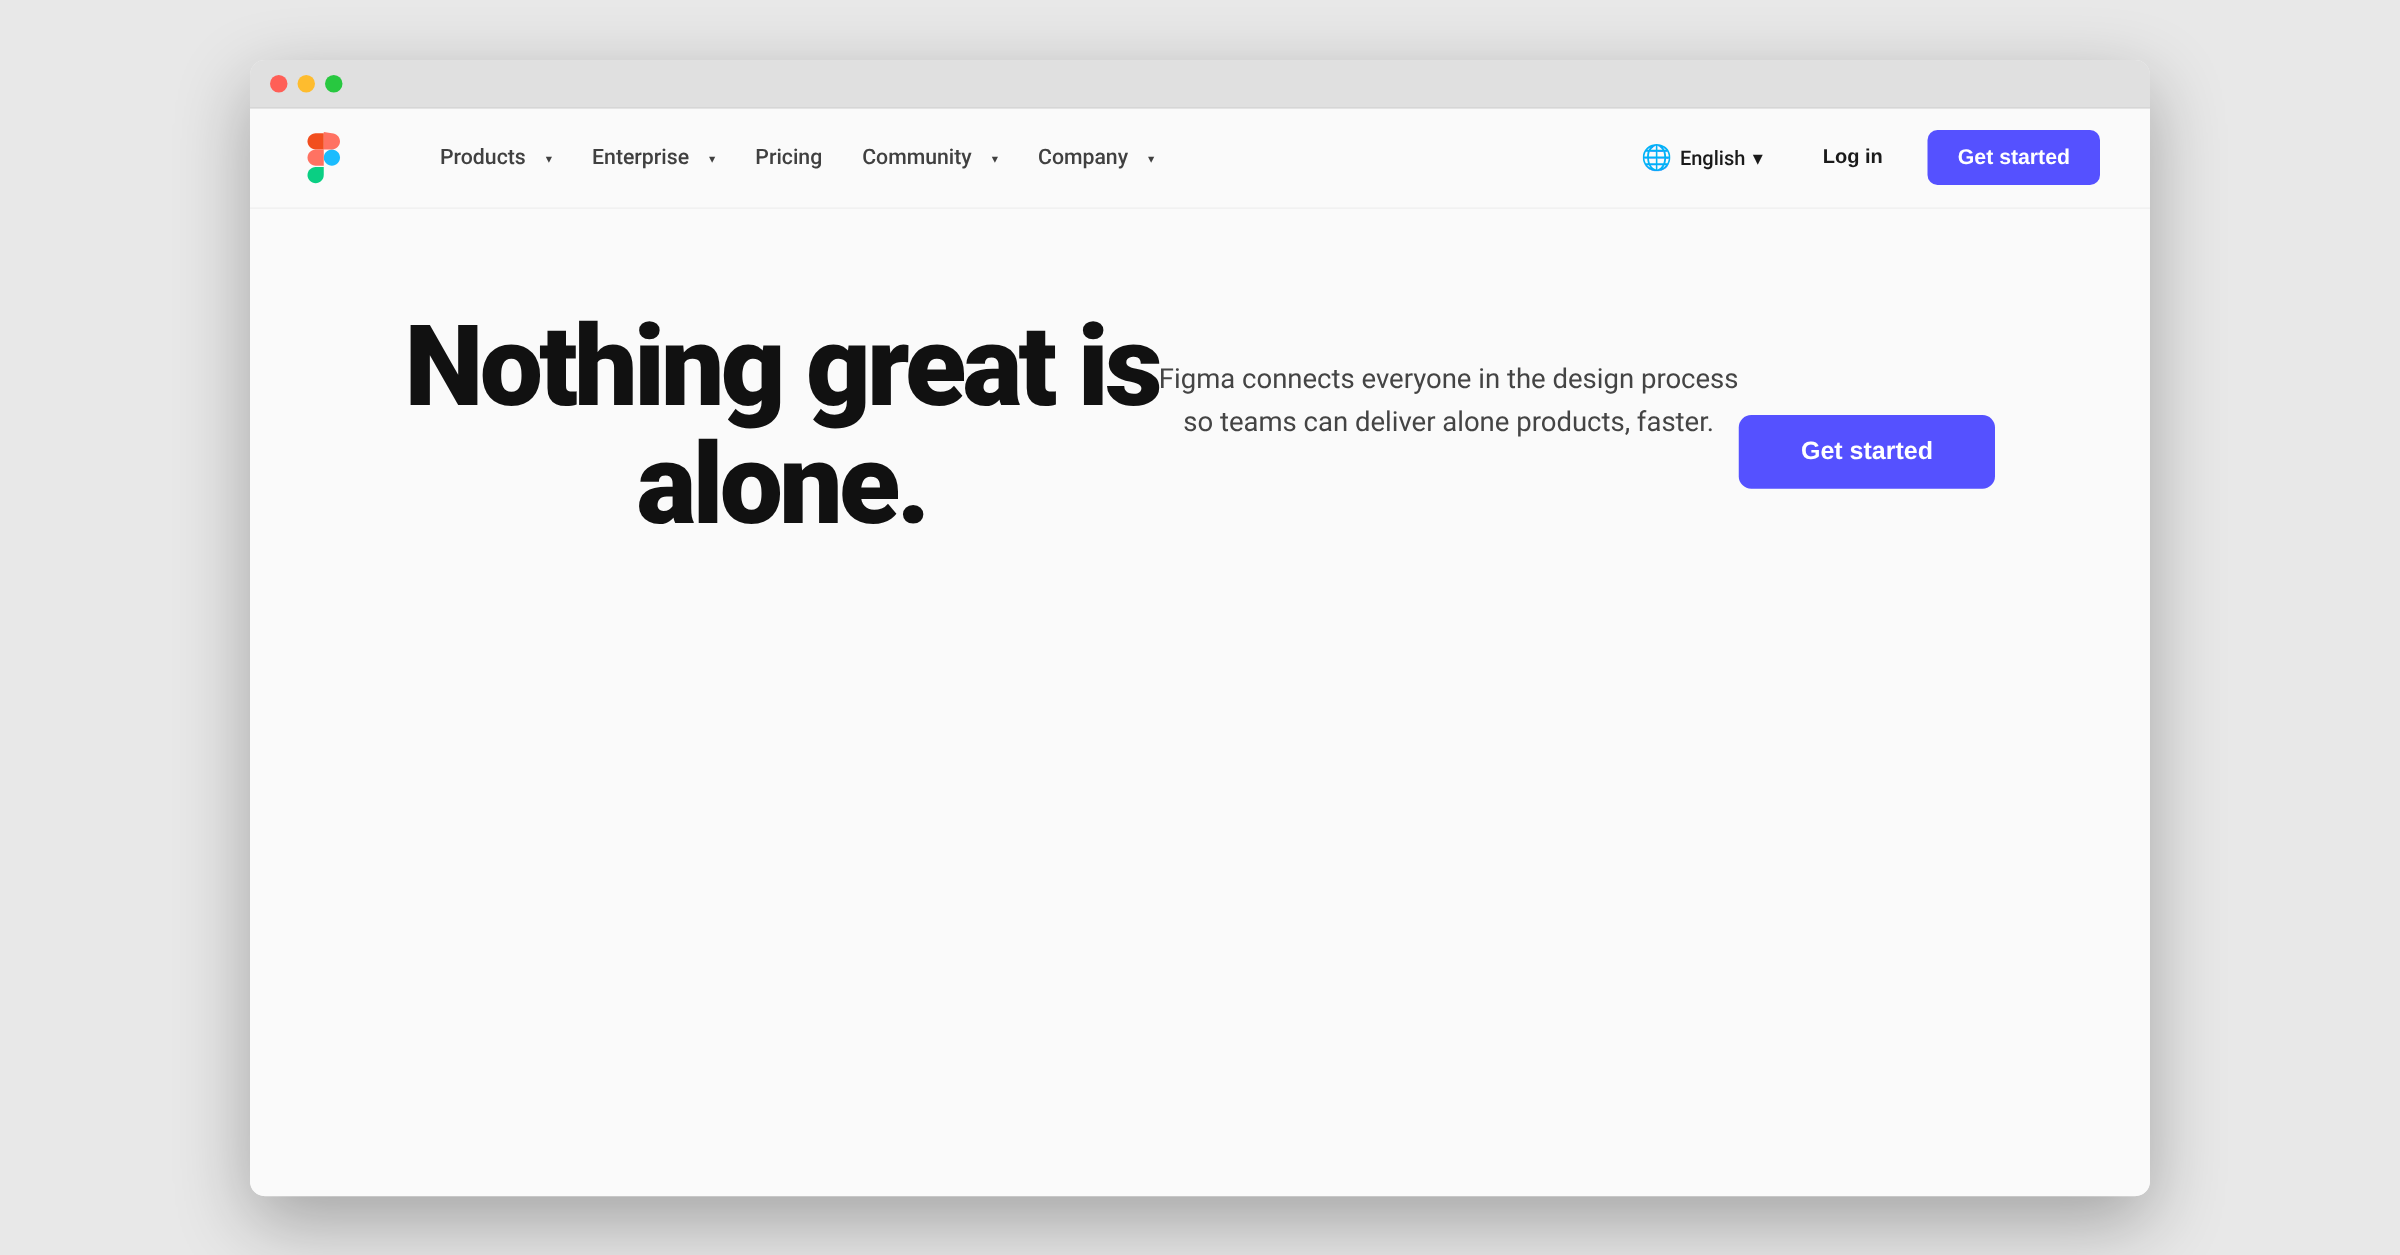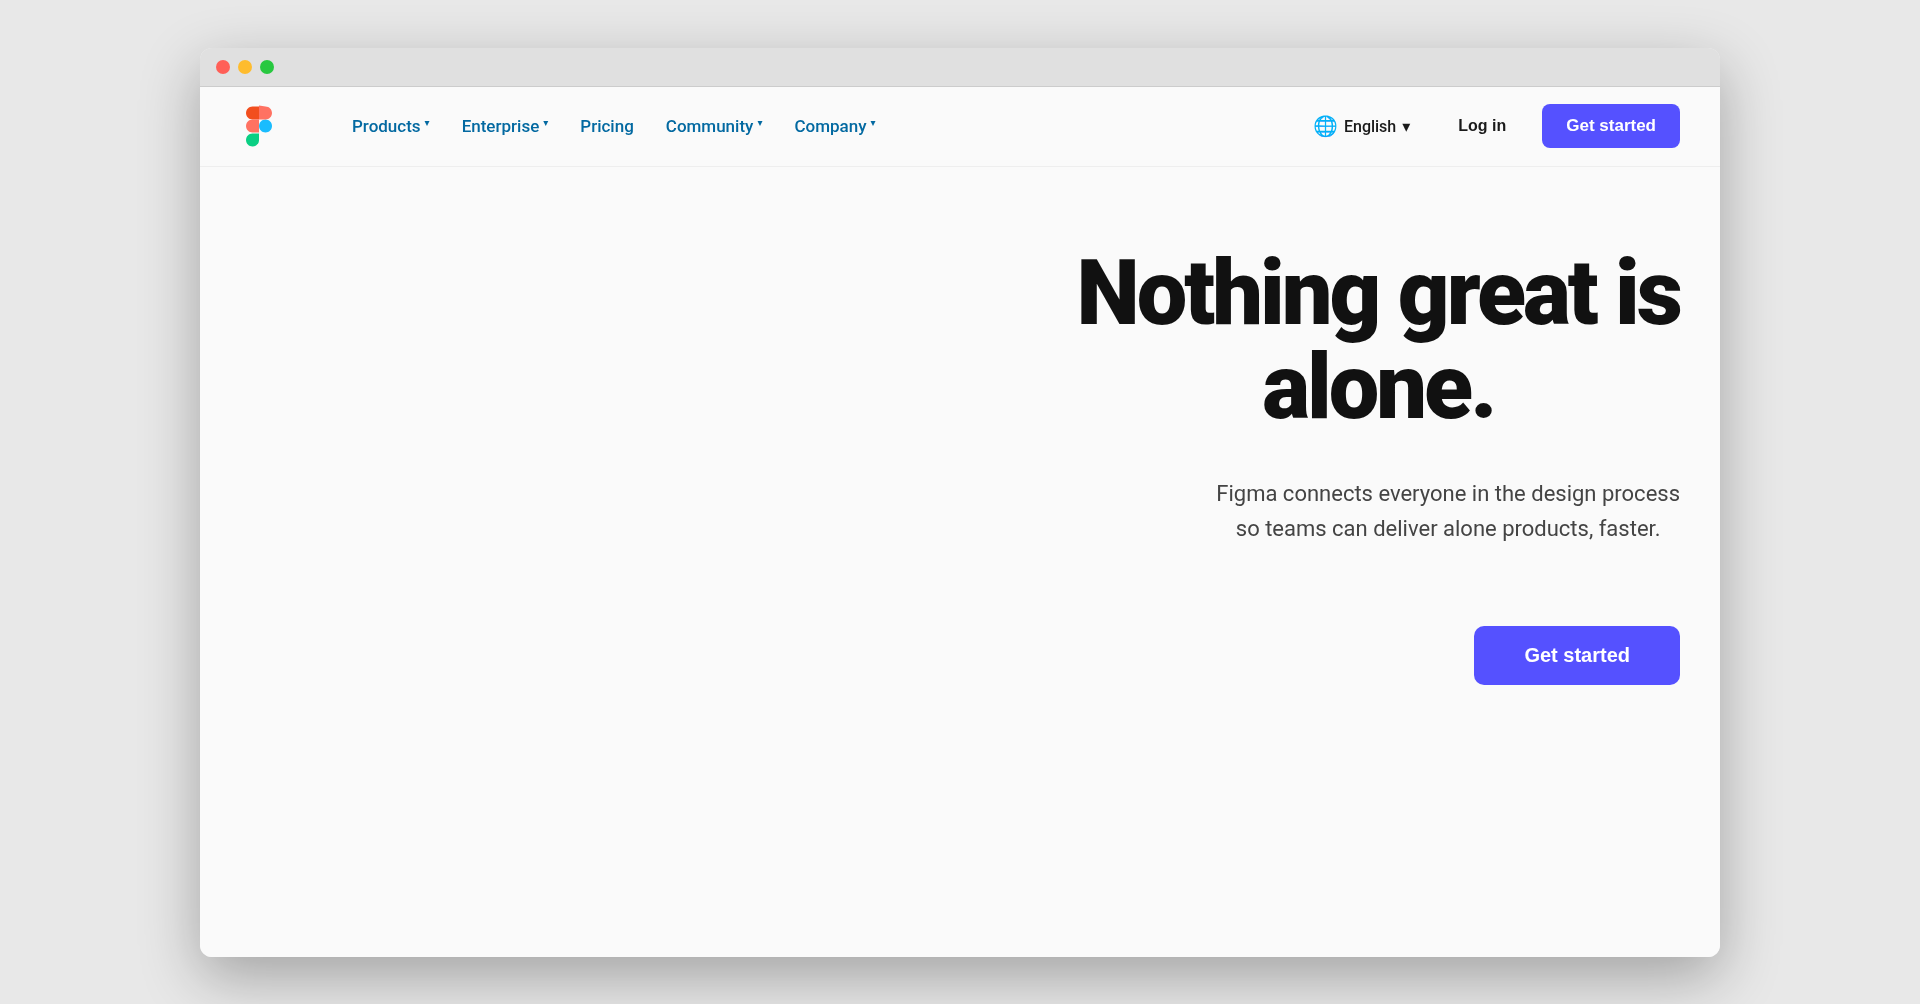--- a/index.html
+++ b/index.html
@@ -74,26 +74,26 @@
 
     .nav-links {
       display: flex;
       align-items: center;
       gap: 4px;
       flex: 1;
     }
 
     .nav-item {
       display: flex;
-      align-items: flex-start;
-      gap: 4px;
+      align-items: center;
+      gap: 16px;
       padding: 8px 14px;
       font-size: 17px;
       font-weight: 500;
-      color: #0369a1;
+      color: #404040;
       cursor: pointer;
       border-radius: 6px;
       white-space: nowrap;
     }
 
     .nav-item .chevron {
       font-size: 10px;
       margin-top: 1px;
     }
 
@@ -137,22 +137,22 @@
       color: #fff;
       background: #5551ff;
       border: none;
       border-radius: 8px;
       cursor: pointer;
     }
 
     
     .hero {
       display: flex;
-      flex-direction: column;
-      align-items: flex-end;
+      flex-direction: row;
+      align-items: center;
       justify-content: center;
       padding: 80px 40px 60px;
       text-align: center;
       position: relative;
     }
 
     .hero-heading {
       font-size: 90px;
       font-weight: 900;
       color: #111;

